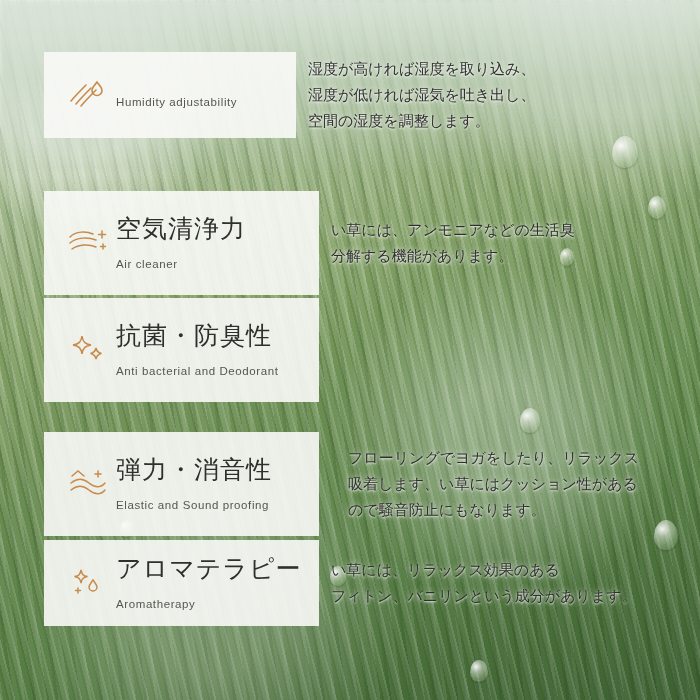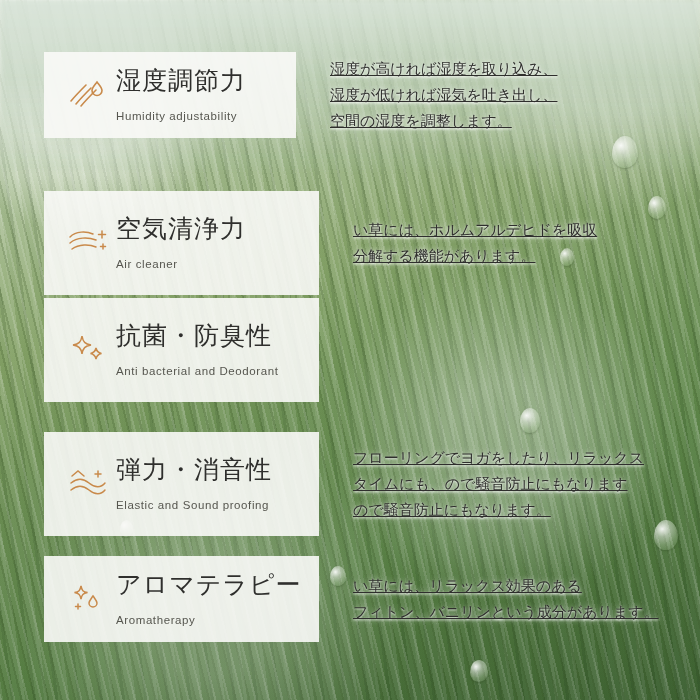--- a/index.html
+++ b/index.html
@@ -112,50 +112,49 @@
 
   .title-en {
     margin-top: 16px;
     font-size: 11.5px;
     letter-spacing: 0.6px;
     color: #56564f;
     white-space: nowrap;
   }
 
   .desc {
-    margin-left: 34px;
+    margin-left: 12px;
     font-size: 15px;
     line-height: 1.75;
     color: #2f2f2d;
     white-space: pre-line;
     display: flex;
     align-items: center;
-    text-decoration: underline;
   }
 
   .desc-plain {
     text-shadow: 0 1px 2px rgba(255,255,255,0.85), 0 0 6px rgba(255,255,255,0.8);
   }
 
   svg { display: block; }
 
   
   #row-1 { top: 52px;  height: 86px; }
   #row-1 .panel { width: 252px; height: 86px; }
 
   #row-2 { top: 191px; height: 104px; }
   #row-2 .panel { width: 275px; height: 104px; }
 
   #row-3 { top: 298px; height: 104px; flex-direction: column; }
   #row-3 .panel { width: 275px; height: 104px; }
 
-  #row-4 { top: 432px; height: 104px; }
+  #row-4 { top: 432px; height: 104px; gap: 17px; }
   #row-4 .panel { width: 275px; height: 104px; }
 
-  #row-5 { top: 556px; height: 86px; }
+  #row-5 { top: 540px; height: 86px; }
   #row-5 .panel { width: 275px; height: 86px; }
 </style>
 </head>
 <body>
 
 <div id="page">
 
   <div class="bg"></div>
   <div class="bg-haze"></div>
   <div class="bg-blur-top"></div>
@@ -177,21 +176,20 @@
           <svg width="42" height="34" viewBox="0 0 42 34">
             <g fill="none" stroke="#c98a4b" stroke-width="1.6" stroke-linecap="round">
               <path d="M4 24 C9 18 14 13 19 8"></path>
               <path d="M9 27 C14 21 19 16 24 11"></path>
               <path d="M14 29 C19 23 24 18 29 13"></path>
               <path d="M30 5 c3 4 5 6 5 8.5 A5 5 0 0 1 25 13.5 C25 11 27 9 30 5 z"></path>
             </g>
           </svg>
         </div>
         <div class="title-cell">
-          <div class="title-ja">湿度調節力</div>
           <div class="title-en">Humidity adjustability</div>
         </div>
       </div>
       <div class="desc desc-plain">湿度が高ければ湿度を取り込み、
 湿度が低ければ湿気を吐き出し、
 空間の湿度を調整します。</div>
     </div>
 
     <div class="row" id="row-2">
       <div class="panel">
@@ -204,21 +202,21 @@
               <path d="M36 6 l0 7 M32.5 9.5 l7 0"></path>
               <path d="M37 19 l0 5 M34.5 21.5 l5 0"></path>
             </g>
           </svg>
         </div>
         <div class="title-cell">
           <div class="title-ja">空気清浄力</div>
           <div class="title-en">Air cleaner</div>
         </div>
       </div>
-      <div class="desc desc-plain">い草には、ホルムアルデヒドを吸収
+      <div class="desc desc-plain">い草には、アンモニアなどの生活臭
 分解する機能があります。</div>
     </div>
 
     <div class="row" id="row-3">
       <div class="panel">
         <div class="icon-cell">
           <svg width="40" height="34" viewBox="0 0 40 34">
             <g fill="none" stroke="#c98a4b" stroke-width="1.5" stroke-linecap="round">
               <path d="M14 4 C15 10 17 12 23 13 C17 14 15 16 14 22 C13 16 11 14 5 13 C11 12 13 10 14 4 z"></path>
               <path d="M28 16 C28.7 19.5 30 20.8 33.5 21.5 C30 22.2 28.7 23.5 28 27 C27.3 23.5 26 22.2 22.5 21.5 C26 20.8 27.3 19.5 28 16 z"></path>
@@ -243,21 +241,21 @@
               <path d="M31 11 l0 -6 M28 8 l6 0"></path>
             </g>
           </svg>
         </div>
         <div class="title-cell">
           <div class="title-ja">弾力・消音性</div>
           <div class="title-en">Elastic and Sound proofing</div>
         </div>
       </div>
       <div class="desc desc-plain">フローリングでヨガをしたり、リラックス
-タイムにも、ので騒音防止にもなります
+吸着します、い草にはクッション性がある
 ので騒音防止にもなります。</div>
     </div>
 
     <div class="row" id="row-5">
       <div class="panel">
         <div class="icon-cell">
           <svg width="38" height="34" viewBox="0 0 38 34">
             <g fill="none" stroke="#c98a4b" stroke-width="1.5" stroke-linecap="round">
               <path d="M12 5 C12.8 9.5 14 10.8 18.5 11.6 C14 12.4 12.8 13.7 12 18 C11.2 13.7 10 12.4 5.5 11.6 C10 10.8 11.2 9.5 12 5 z"></path>
               <path d="M24 15 c2.5 3.5 4 5 4 7 a4 4 0 0 1 -8 0 c0 -2 1.5 -3.5 4 -7 z"></path>

